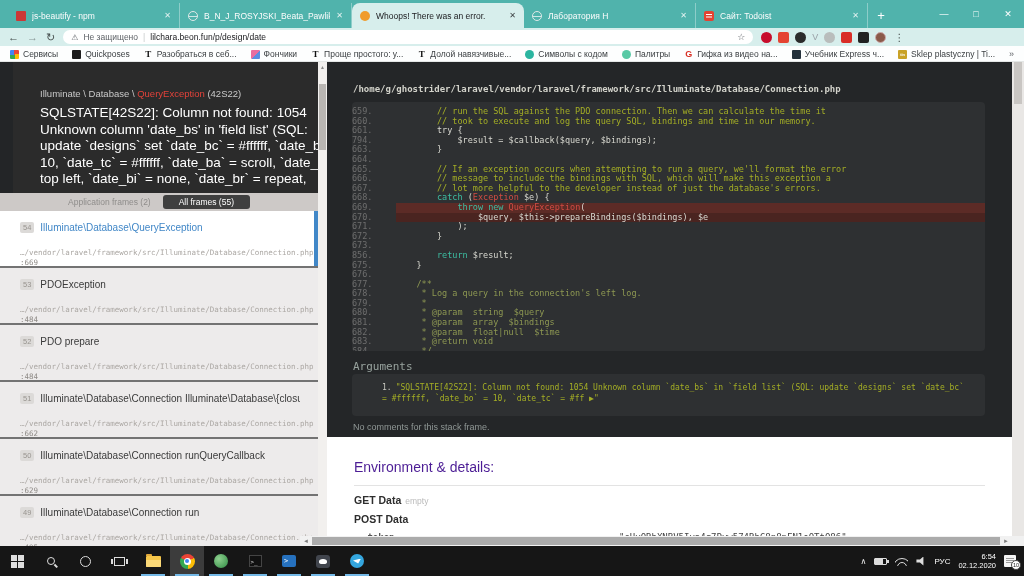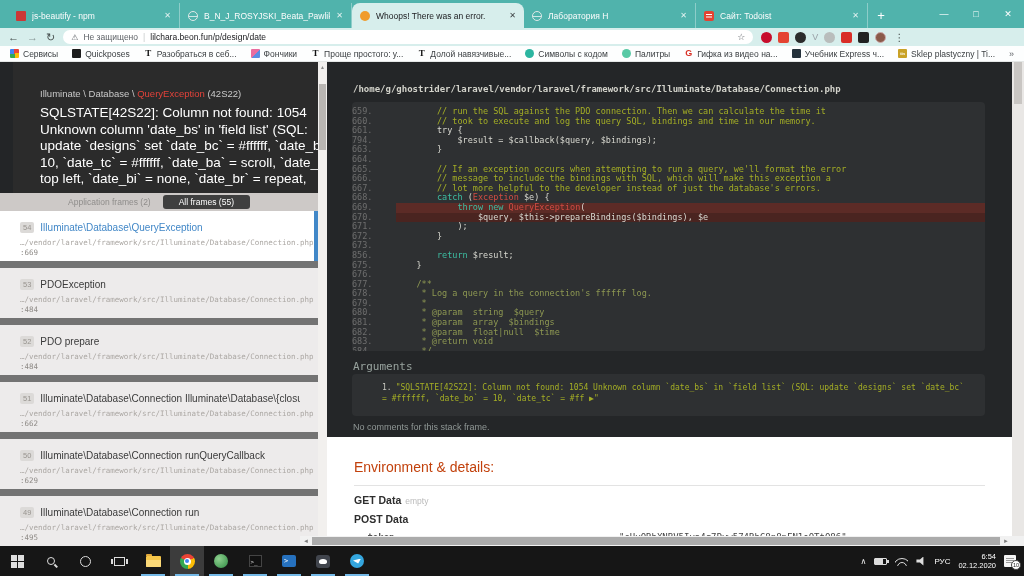--- a/index.html
+++ b/index.html
@@ -40,21 +40,21 @@
   .ext-todoist{background:#e44332;border-radius:2px;}
   .ext-wakatime{background:#2b2b2b;}
   .ext-v{background:transparent;color:#9aa0a6;font-size:9px;width:auto;}
   .ext-grey{background:#b9bdbc;}
   .ext-acrobat{background:#d92d27;border-radius:2px;}
   .ext-dark{background:#222;border-radius:2px;}
   .ext-avatar{background:#8a5a4a;border:1px solid #caa;}
   .menu-dots{color:#454d4c;font-size:10px;}
 
   .bookmarks{position:absolute;left:0;top:46px;width:1024px;height:16px;background:#fdfefe;display:flex;align-items:center;padding:0 10px;gap:14px;font-size:8.5px;color:#3c4043;border-bottom:1px solid #e4e7e6;}
-  .bk{display:flex;align-items:flex-start;gap:4px;white-space:nowrap;}
+  .bk{display:flex;align-items:flex-end;gap:4px;white-space:nowrap;}
   .bki{width:9px;height:9px;flex:0 0 9px;display:inline-flex;align-items:center;justify-content:center;font-size:7px;font-weight:bold;}
   .bki-grid{background:conic-gradient(#e8453c 0 25%,#fbbc05 0 50%,#34a853 0 75%,#4285f4 0);border-radius:1px;}
   .bki-dark{background:#1d1d1d;border-radius:1px;}
   .bki-T{color:#111;font-family:"Liberation Serif",serif;font-size:9px;}
   .bki-colorful{background:linear-gradient(135deg,#e96da0 0 50%,#5a8de2 50%);border-radius:1px;}
   .bki-teal{background:#2bb5a0;border-radius:50%;}
   .bki-mint{background:#59c9a5;border-radius:50%;}
   .bki-G{color:#d93025;font-size:9px;}
   .bki-book{background:#25323c;border-radius:1px;}
   .bki-tin{background:#c9a227;border-radius:1px;color:#fff;font-size:4px;}
@@ -65,28 +65,28 @@
 
   .left-col{position:absolute;left:0;top:0;width:318px;height:484px;}
   .error-head{position:absolute;left:13px;top:0;width:358px;height:131px;background:#2b2b2b;padding:26px 20px 0 27px;overflow:hidden;}
   .crumb{font-size:9.5px;color:#c9c9c9;margin-bottom:6px;}
   .crumb .exc{color:#e2423a;}
   .emsg{font-size:13.5px;line-height:16.5px;color:#fff;}
   .ftabs{position:absolute;left:0;top:131px;width:318px;height:18px;background:#cdc9c7;display:flex;align-items:center;justify-content:center;gap:12px;font-size:8.5px;}
   .ftab-app{color:#8f8d8b;}
   .ftab-all{background:#3f3f3f;color:#fff;border-radius:3px;padding:2px 16px;}
   .frames{position:absolute;left:0;top:149px;width:318px;height:335px;background:#edebeb;overflow:hidden;}
-  .frame{height:57px;padding:11px 18px 0 20px;border-bottom:7px solid #737373;position:relative;}
+  .frame{height:57px;padding:11px 18px 0 20px;border-bottom:2px solid #737373;position:relative;}
   .frame.active{background:#fff;}
   .frame.active::after{content:'';position:absolute;right:0;top:0;bottom:0;width:4px;background:#4187c7;}
   .frow{display:flex;align-items:center;gap:6px;}
   .fnum{background:#dcdad8;color:#98948f;font-size:7.5px;padding:1px 3px;border-radius:2px;}
   .ftitle{font-size:10px;color:#3a3a3a;white-space:nowrap;overflow:hidden;}
   .frame.active .ftitle{color:#4187c7;}
-  .fpath{margin-top:5px;font-family:"DejaVu Sans Mono",monospace;font-size:7.5px;color:#aba7a3;line-height:1.35;}
+  .fpath{margin-top:15px;font-family:"DejaVu Sans Mono",monospace;font-size:7.5px;color:#aba7a3;line-height:1.35;}
   .fline{display:block;color:#8f8b87;}
 
   .lscroll{position:absolute;left:318px;top:0;width:9px;height:484px;background:#f2f0ee;}
   .lscroll .thumb{position:absolute;left:1px;width:7px;top:22px;height:66px;background:#b9b6b3;}
   .lscroll .up,.lscroll .dn{position:absolute;left:0;width:9px;text-align:center;font-size:5px;color:#8a8a8a;}
   .lscroll .up{top:2px;}
   .lscroll .dn{bottom:2px;}
 
   .right-col{position:absolute;left:327px;top:0;width:685px;height:484px;background:#242628;}
   .fpathhdr{position:absolute;left:26px;top:22px;right:26px;font-family:"DejaVu Sans Mono",monospace;font-weight:bold;font-size:9px;color:#d3d3cb;white-space:nowrap;overflow:hidden;}
@@ -99,21 +99,21 @@
   .c-cm{color:#a4ae25;}
   .c-kw{color:#3dbea3;}
   .c-ex{color:#d14b42;}
   .c-dc{color:#8e9852;}
   .argslabel{position:absolute;left:26px;top:298px;font-family:"DejaVu Sans Mono",monospace;font-size:11px;color:#98a39e;}
   .argsbox{position:absolute;left:25px;top:312px;width:633px;height:42px;background:#2e3032;border-radius:4px;padding:8px 12px 0 30px;font-family:"DejaVu Sans Mono",monospace;font-size:8px;line-height:11px;}
   .argidx{color:#c8c8c0;margin-right:4px;}
   .argval{color:#a4ae25;}
   .nocomments{position:absolute;left:26px;top:360px;font-size:9px;color:#8f9795;}
   .env{position:absolute;left:0;top:375px;width:685px;height:109px;background:#fff;padding:22px 0 0 27px;overflow:hidden;}
-  .envh{font-size:14px;color:#c2410c;}
+  .envh{font-size:14px;color:#4c1d95;}
   .envhr{margin:10px 27px 8px 0;border:none;border-top:1px solid #e3e3e3;}
   .envrow{font-size:10.5px;color:#2e2e2e;font-weight:bold;margin-bottom:7px;}
   .envempty{font-weight:normal;font-size:8.5px;color:#bbb;margin-left:4px;}
   .tokrow{display:flex;font-family:"DejaVu Sans Mono",monospace;font-size:9px;color:#444;margin-top:2px;}
   .tokkey{flex:0 0 265px;font-weight:bold;color:#555;padding-left:8px;}
 
   .mscroll{position:absolute;left:1012px;top:0;width:12px;height:484px;background:#e9e7e5;}
   .mscroll .thumb{position:absolute;left:2px;width:8px;top:0;height:42px;background:#c9c6c3;}
   .mscroll .dn{position:absolute;bottom:2px;left:0;width:12px;text-align:center;font-size:6px;color:#7a7a7a;}
 
@@ -413,21 +413,21 @@
           <div class="cl">
             <span class="ln">676.</span>
             <span class="ct"></span>
           </div>
           <div class="cl">
             <span class="ln">677.</span>
             <span class="ct"><span class="c-dc">    /**</span></span>
           </div>
           <div class="cl">
             <span class="ln">678.</span>
-            <span class="ct"><span class="c-dc">     * Log a query in the connection's ffffff log.</span></span>
+            <span class="ct"><span class="c-dc">     * Log a query in the connection's left log.</span></span>
           </div>
           <div class="cl">
             <span class="ln">679.</span>
             <span class="ct"><span class="c-dc">     *</span></span>
           </div>
           <div class="cl">
             <span class="ln">680.</span>
             <span class="ct"><span class="c-dc">     * @param  string  $query</span></span>
           </div>
           <div class="cl">

